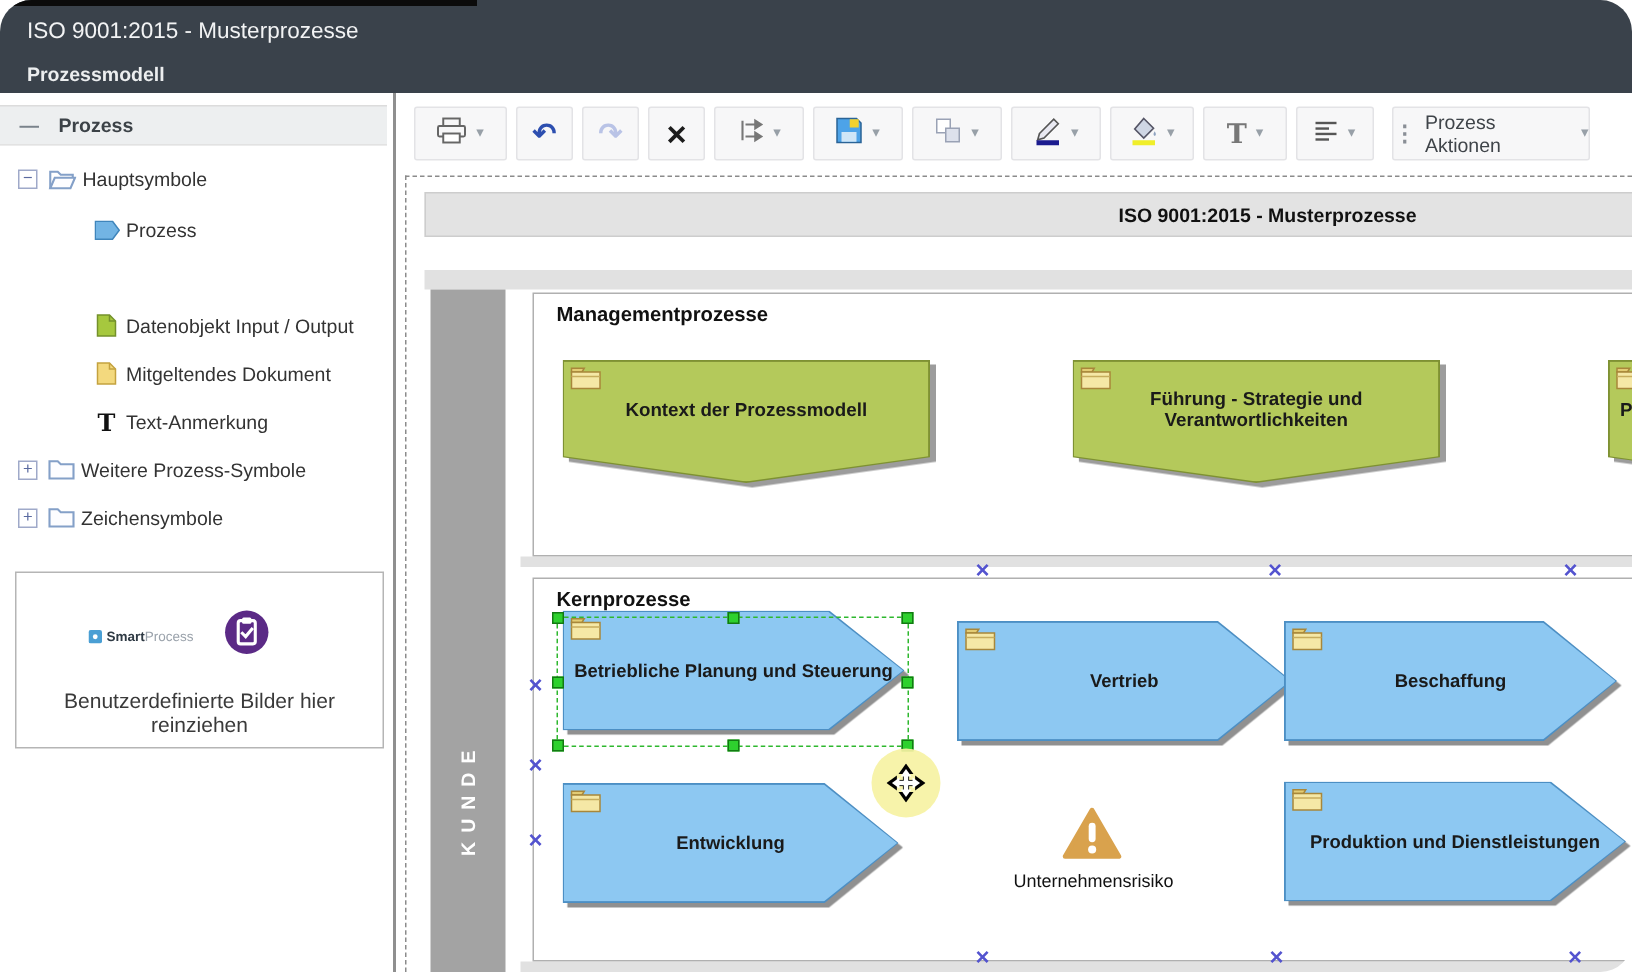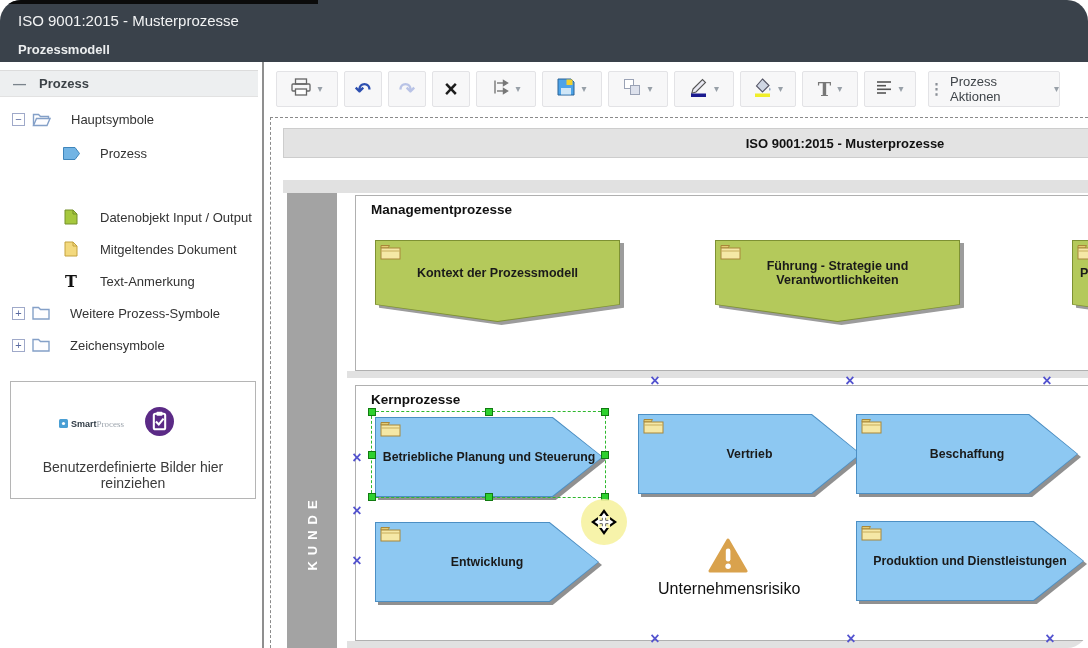--- a/index.html
+++ b/index.html
@@ -14,31 +14,31 @@
   .app-subtitle { position:absolute; left:18px; top:42px; font-size:13px; font-weight:bold; color:#eceeef; }
 
   
   .sidebar { position:absolute; left:0; top:62px; width:262px; height:586px; background:#fff; }
   .sidebar-divider { position:absolute; left:262px; top:62px; width:2px; height:586px; background:#8f8f8f; }
   .panel-header { position:absolute; left:0; top:8px; width:258px; height:27px; background:#edeff0; border-top:1px solid #dcdcdc; border-bottom:1px solid #e2e2e2; display:flex; align-items:center; }
   .panel-header .minus { color:#7a838b; font-weight:bold; margin-left:13px; font-size:13px; }
   .panel-header .ptitle { margin-left:13px; font-size:13px; font-weight:bold; color:#3c4247; }
 
   .tree-row { position:absolute; left:0; width:258px; height:30px; display:flex; align-items:center; font-size:13px; color:#333; cursor:default; }
-  .tree-row .lbl { margin-left:20px; white-space:nowrap;text-align:right; }
+  .tree-row .lbl { margin-left:4px; white-space:nowrap;text-align:right; }
   .expander { width:13px; height:13px; border:1px solid #9fa9c9; background:#fff; color:#5a6aa0; font-size:11px; line-height:11px; text-align:center; margin-left:12px; flex:0 0 auto; }
   .tree-ico { margin-left:7px; flex:0 0 auto; display:flex; }
   .child-ico { margin-left:62px; flex:0 0 auto; display:flex; width:18px; justify-content:center; }
   .t-glyph { font-family:"DejaVu Serif", serif; font-weight:bold; font-size:16px; color:#111; }
 
   .dropzone { position:absolute; left:10px; top:319px; width:246px; height:118px; border:1px solid #b5b5b5; background:#fff; }
   .dz-logo-row { position:absolute; left:48px; top:24px; display:flex; align-items:center; gap:20px; }
   .sp-logo { display:flex; align-items:center; gap:3px; font-size:9px; color:#444; }
   .sp-logo b { color:#2f3a44; }
-  .sp-logo .process { color:#9aa2ab;font-family:Liberation Serif, serif; }
+  .sp-logo .process { color:#9aa2ab; }
   .dz-hint { position:absolute; left:0; bottom:7px; width:100%; text-align:center; font-size:14px; color:#3a3a3a; }
 
   
   .toolbar { position:absolute; left:265px; top:62px; width:823px; height:55px; background:#fff; }
   .btn { position:absolute; top:9px; height:36px; background:#f7f7f8; border:1px solid #e3e3e6; border-radius:2px; display:flex; align-items:center; justify-content:center; gap:6px; cursor:pointer; }
   .caret { color:#98a0a8; font-size:10px; line-height:10px; }
   .glyph-undo { color:#2d4fb0; font-size:19px; font-weight:bold; }
   .glyph-redo { color:#b9c3e6; font-size:19px; font-weight:bold; }
   .glyph-del { color:#1c1c1c; font-size:23px; font-weight:bold; line-height:20px; }
   .glyph-T { font-family:"DejaVu Serif", serif; color:#777; font-size:18px; font-weight:bold; }
@@ -71,21 +71,21 @@
   .bshape .shape-label { position:absolute; inset:0; display:flex; align-items:center; justify-content:center; text-align:center; font-size:12.3px; font-weight:bold; color:#1a1a1a; white-space:nowrap; }
 
   .mini-folder { position:absolute; left:5px; top:4px; }
 
   .sel-rect { position:absolute; left:371px; top:411px; width:235px; height:87px; border:1px dashed #2eb82e; pointer-events:none; }
   .handle { position:absolute; width:8px; height:8px; background:#2ed12e; border:1px solid #127a12; transform:translate(-50%,-50%); }
 
   .xmark { position:absolute; transform:translate(-50%,-50%); color:#5353cf; font-size:16px; font-weight:bold; line-height:16px; }
 
   .risk { position:absolute; left:708px; top:538px; }
-  .risk-label { position:absolute; left:658px; top:580px; width:142px; text-align:center; font-size:16px; color:#111; }
+  .risk-label { position:absolute; left:658px; top:580px; width:142px; text-align:center; font-size:12px; color:#111; }
 
   .cursor-halo { position:absolute; left:581px; top:499px; width:46px; height:46px; border-radius:50%; background:#f6f2a3; opacity:.92; }
   .cursor-move { position:absolute; left:591px; top:509px; }
 </style>
 </head>
 <body>
 
 <div id="screen">
 
   <div class="app-header">
@@ -338,21 +338,21 @@
           <line x1="1" y1="7" x2="20" y2="7" stroke="#c7ad5d"></line>
         </svg>
     </span>
     <div class="shape-label" style="justify-content:flex-start; padding:0 0 0 8px;">P</div>
   </div>
 
   <div class="group-box" style="left:355px; top:385px; width:800px; height:256px;">
     <div class="group-label">Kernprozesse</div>
   </div>
 
-  <div class="bshape" style="left:375px; top:417px; width:228px;padding-left:23px;">
+  <div class="bshape" style="left:375px; top:407px; width:228px;padding-left:23px;">
     <div class="outer"></div>
       <div class="inner"></div>
     <span class="mini-folder">
       <svg width="21" height="16" viewBox="0 0 21 16">
           <path d="M1 4 h7 l1.5-2.5 H1 Z" fill="#e3cc74" stroke="#a8873a"></path>
           <rect x="1" y="4" width="19" height="11" fill="#f5e8a6" stroke="#a8873a"></rect>
           <line x1="1" y1="7" x2="20" y2="7" stroke="#c7ad5d"></line>
         </svg>
     </span>
     <div class="shape-label">Betriebliche Planung und Steuerung</div>

